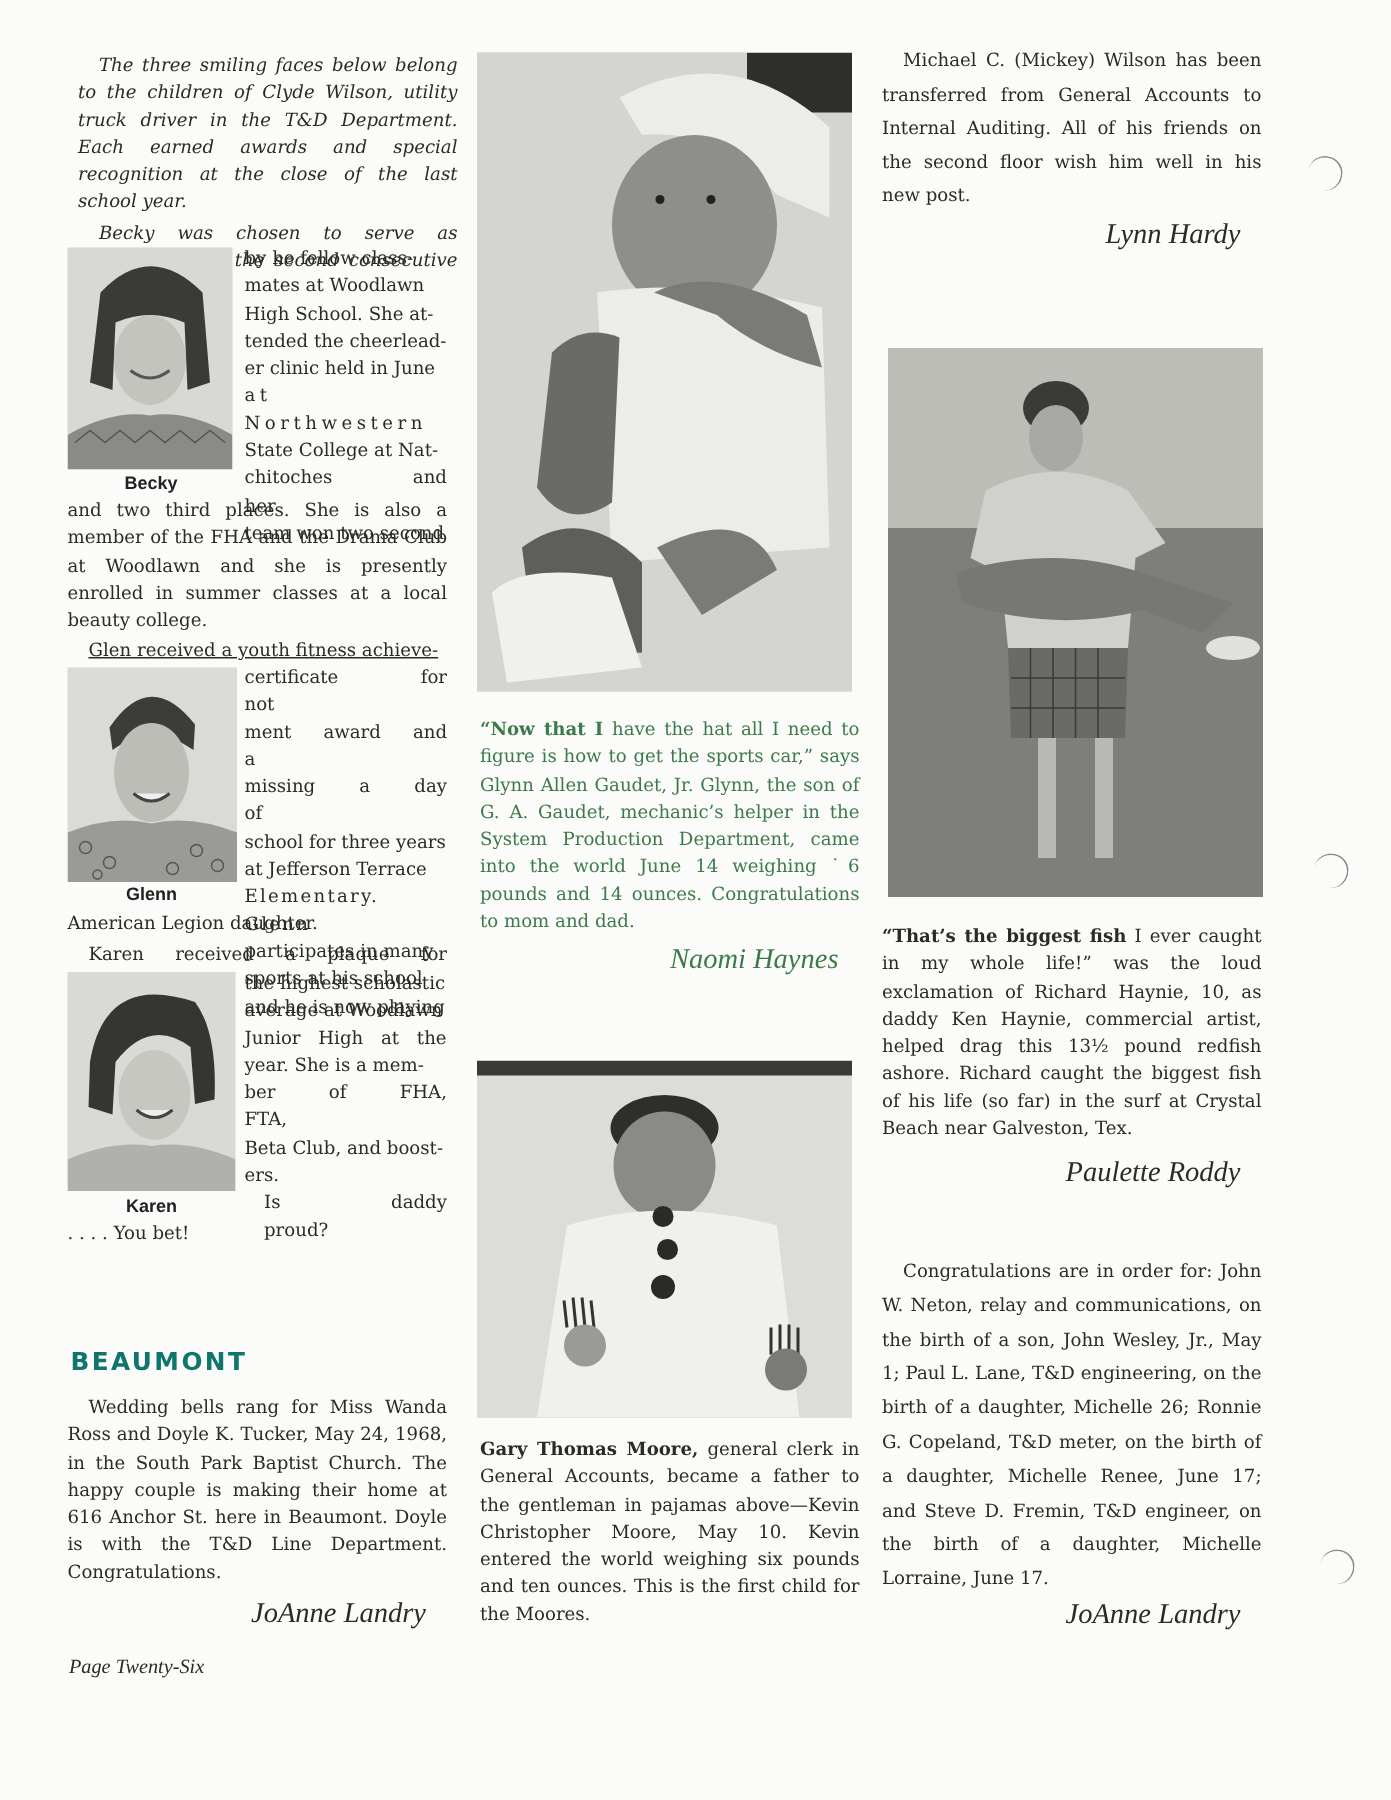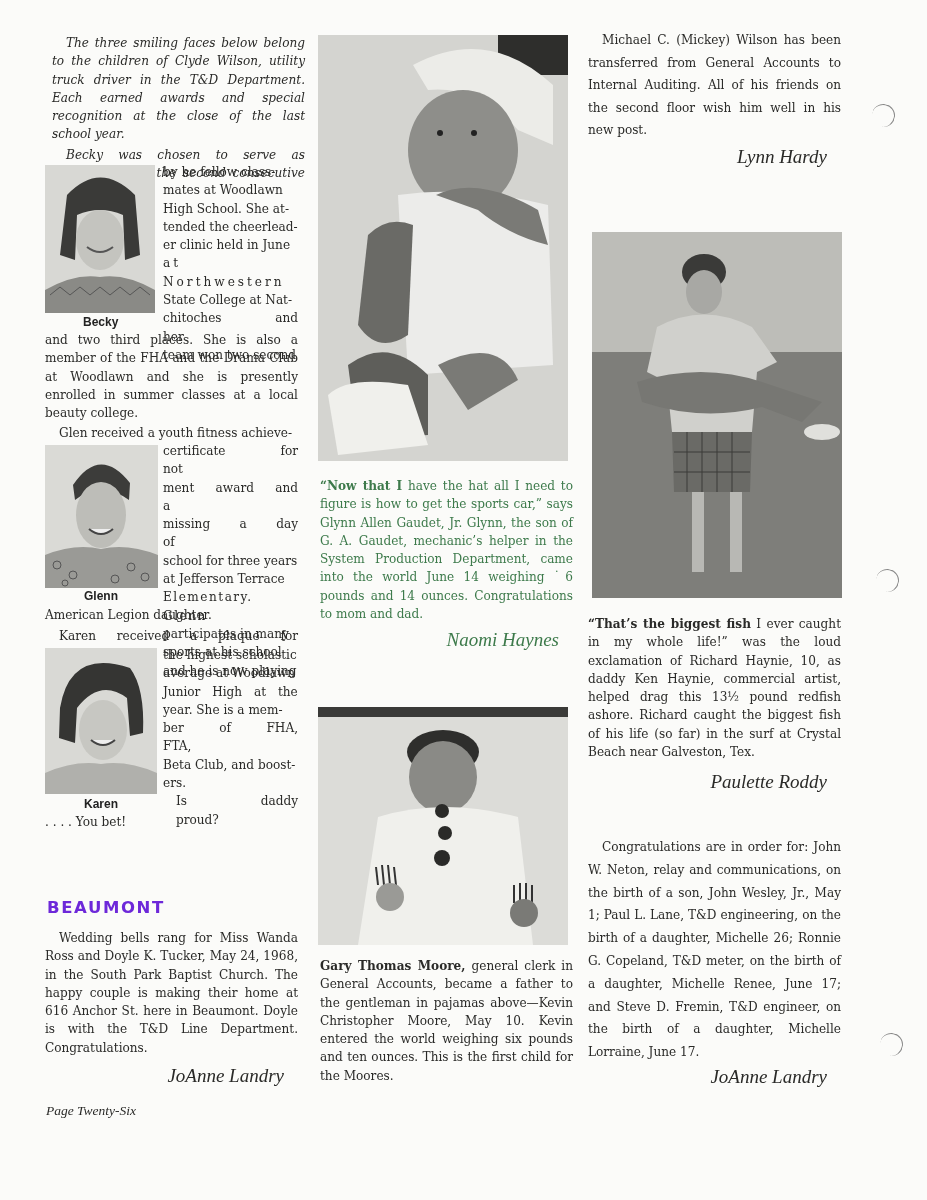--- a/index.html
+++ b/index.html
@@ -5,21 +5,21 @@
   html,body{margin:0;padding:0;}
   body{width:927px;height:1200px;background:#fbfbf9;position:relative;overflow:hidden;
        font-family:"DejaVu Serif","Liberation Serif",serif;color:#2a2a28;}
   .col{position:absolute;font-size:12.1px;line-height:18.3px;text-align:justify;}
   .p{margin:0;text-indent:14px;}
   .noindent{text-indent:0;}
   .sig{font-style:italic;text-align:right;font-size:19px;margin-top:8px;padding-right:14px;font-family:"Liberation Serif","DejaVu Serif",serif;}
   .green{color:#3d7a4b;}
   .bold{font-weight:bold;}
   .heading{position:absolute;left:47px;top:898px;font-family:"DejaVu Sans","Liberation Sans",sans-serif;
-           font-weight:bold;color:#6d28d9;font-size:16.5px;letter-spacing:1.6px;}
+           font-weight:bold;color:#0f766e;font-size:16.5px;letter-spacing:1.6px;}
   .footer{position:absolute;left:46px;top:1103px;font-style:italic;font-size:13.5px;font-family:"Liberation Serif","DejaVu Serif",serif;}
   .photo{position:absolute;background:#c9c9c5;overflow:hidden;}
   .portrait{position:absolute;overflow:hidden;background:#dcdcd8;}
   .caption-name{position:absolute;font-family:"Liberation Sans","DejaVu Sans",sans-serif;font-weight:bold;font-size:12px;color:#222;}
   .wrap-txt{position:absolute;font-size:12.1px;line-height:18.3px;text-align:justify;}
   .holepunch{position:absolute;width:22px;height:22px;border-top:1.5px solid #888;border-right:1.5px solid #888;border-radius:50%;transform:rotate(10deg);}
   svg{display:block;}
 </style>
 </head>
 <body>
@@ -49,21 +49,21 @@
   <div>er clinic held in June</div>
   <div style="letter-spacing:3px;">at Northwestern</div>
   <div>State College at Nat-</div>
   <div style="word-spacing:14px;">chitoches and her</div>
   <div>team won two second</div>
 </div>
 <div class="col" style="left:45px;top:331px;width:253px;">
   <p class="p noindent">and two third places. She is also a member of the FHA and the Drama Club at Woodlawn and she is presently enrolled in summer classes at a local beauty college.</p>
 </div>
 
-<div class="col" style="left:45px;top:424px;width:253px;">
+<div class="col" style="left:45px;top:424px;width:253px;text-decoration:underline;">
   <p class="p">Glen received a youth fitness achieve-</p>
 </div>
 <div class="portrait" style="left:45px;top:445px;width:113px;height:143px;">
   <svg width="113" height="143" viewBox="0 0 113 143">
     <rect width="113" height="143" fill="#dadad6"></rect>
     <path d="M28 40 Q55 0 85 38 L84 55 Q56 35 30 55 Z" fill="#3c3c3a"></path>
     <ellipse cx="56" cy="70" rx="25" ry="33" fill="#bdbdb8"></ellipse>
     <path d="M44 84 Q56 94 68 84" stroke="#444" stroke-width="2" fill="#eee"></path>
     <path d="M0 143 L0 110 Q30 98 56 104 Q82 98 113 110 L113 143 Z" fill="#9a9a96"></path>
     <g fill="none" stroke="#555" stroke-width="1">

